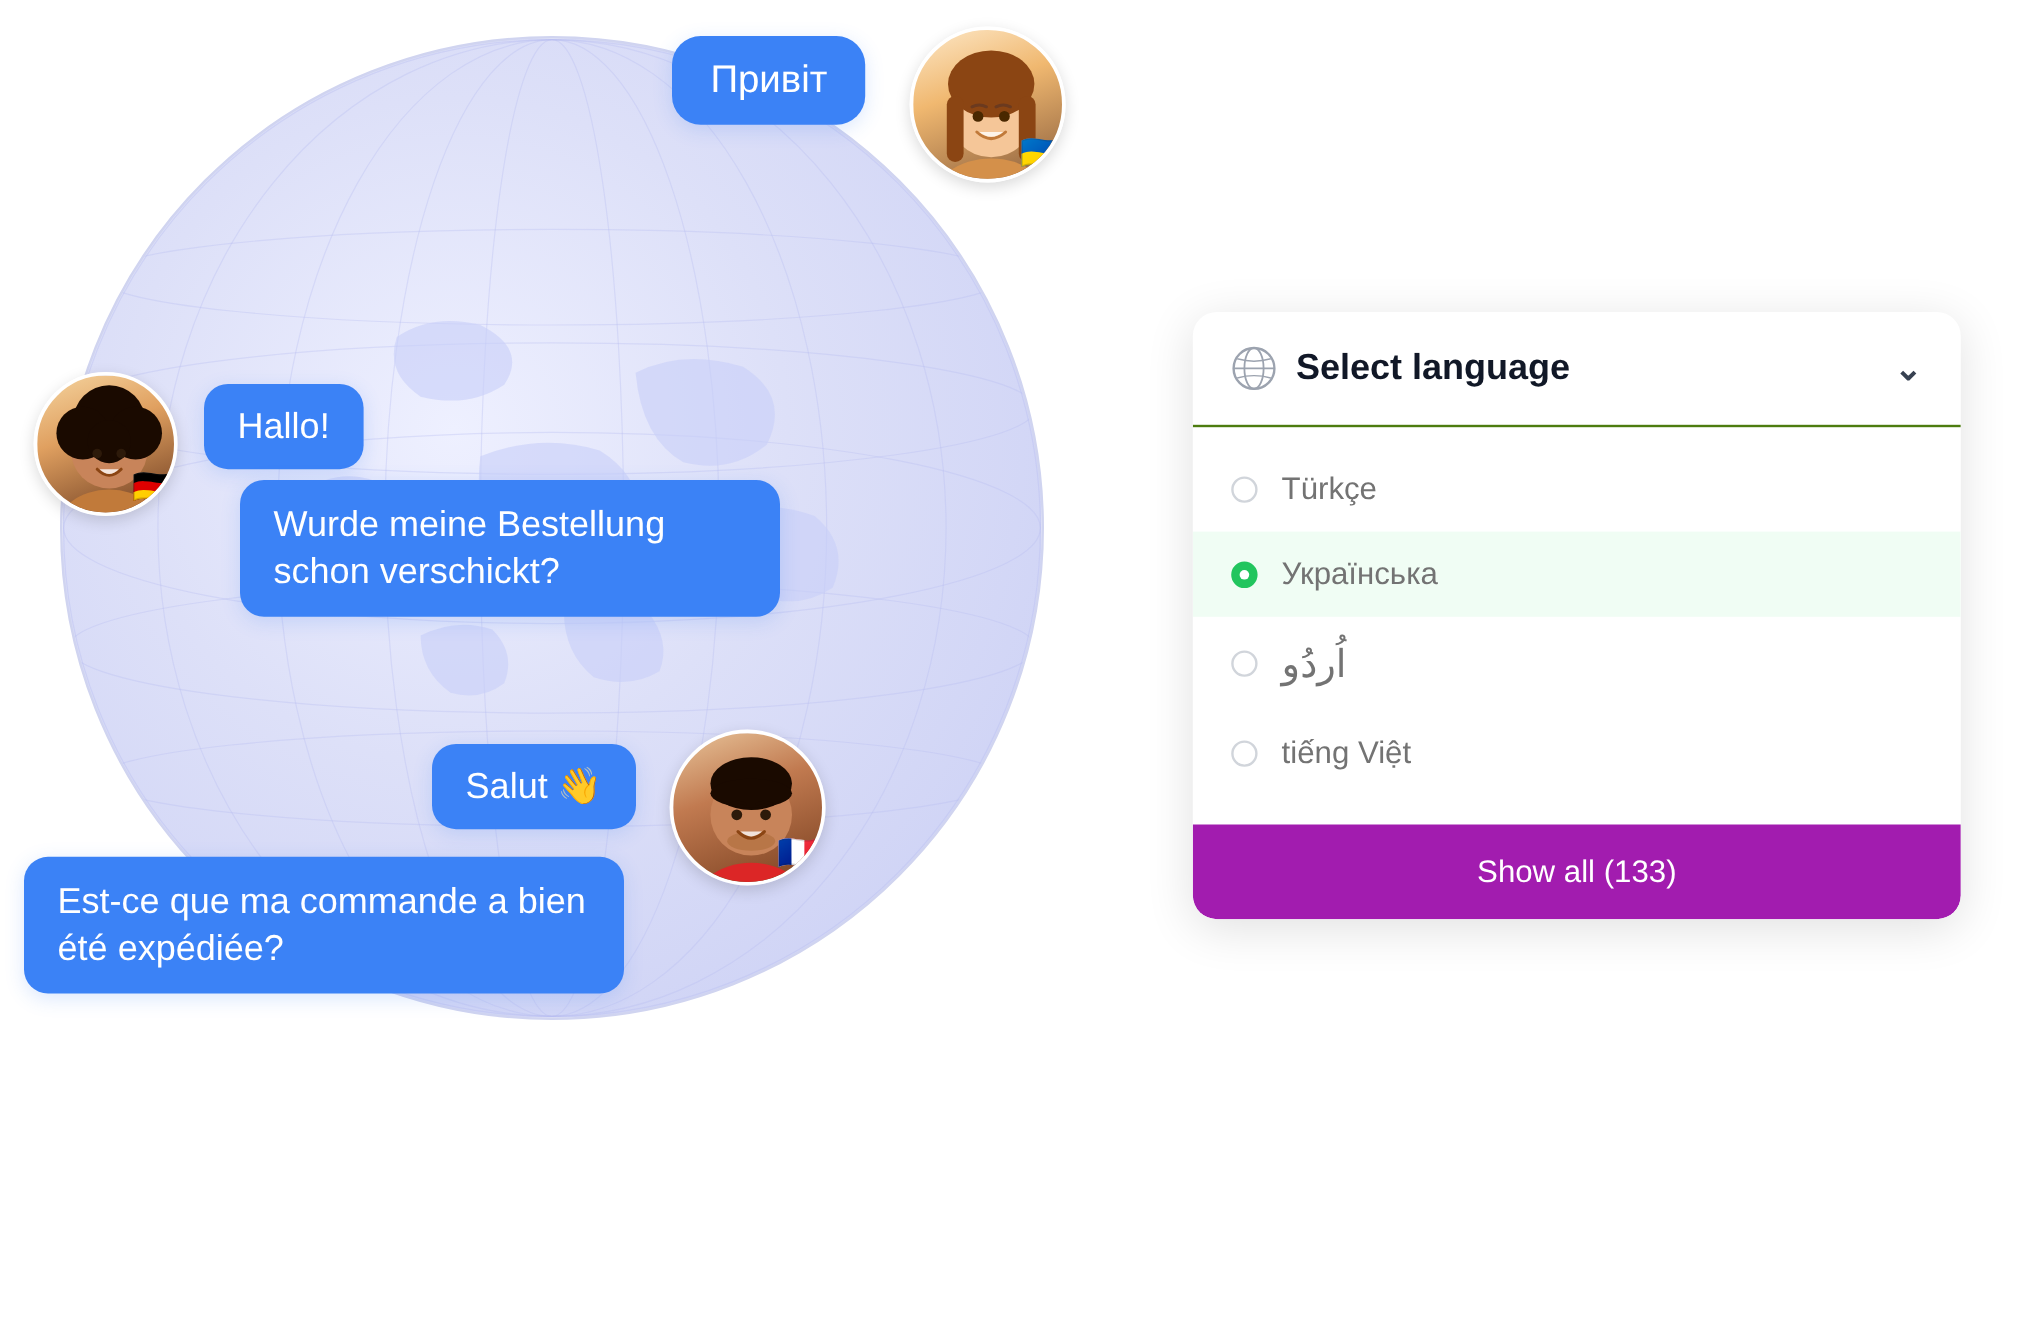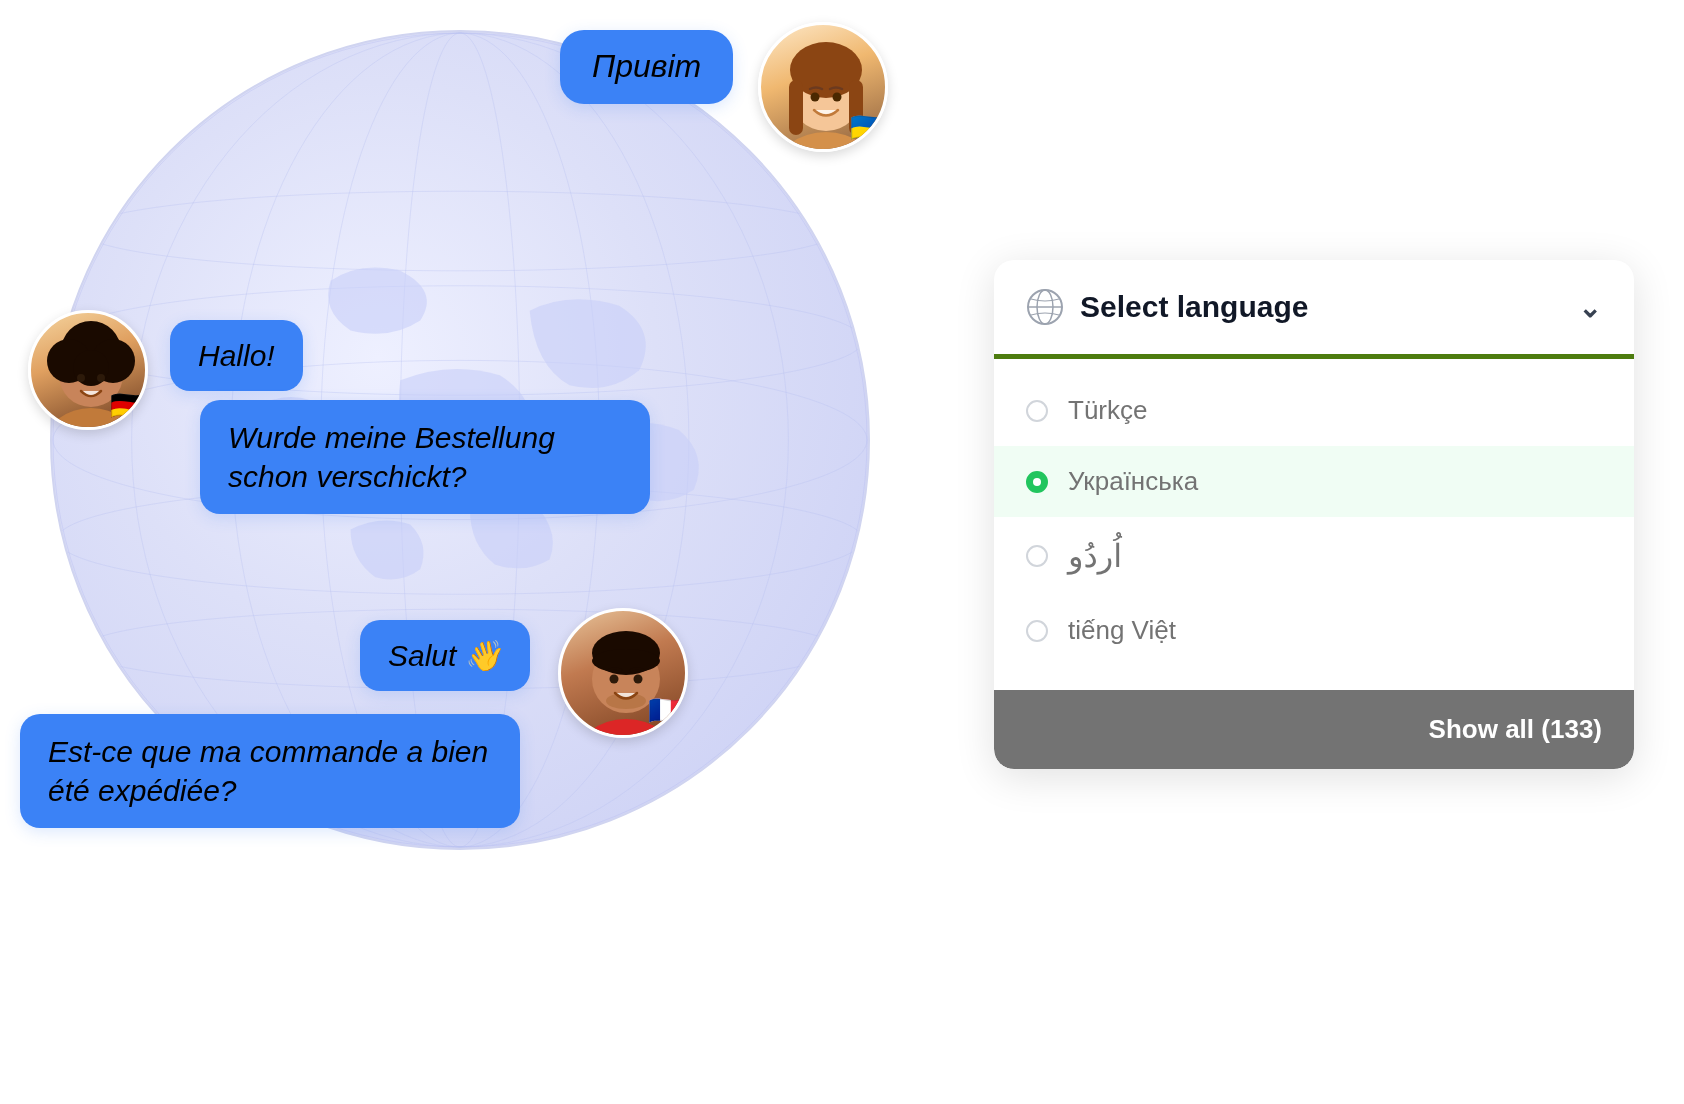--- a/index.html
+++ b/index.html
@@ -39,29 +39,28 @@
       width: 100%;
       height: 100%;
       border-radius: 50%;
       overflow: hidden;
     }
 
     
     .bubble {
       position: absolute;
       background: #3b82f6;
-      color: #000000;
+      color: #ffffff;
       border-radius: 20px;
       padding: 18px 28px;
       font-size: 28px;
       font-weight: 500;
       line-height: 1.3;
       max-width: 500px;
       box-shadow: 0 4px 16px rgba(59,130,246,0.18);
-      font-style: italic;
     }
 
     .bubble-privet {
       top: 30px;
       left: 560px;
       font-size: 32px;
       padding: 16px 32px;
       border-radius: 24px;
     }
 
@@ -127,21 +126,21 @@
       background: #ffffff;
       border-radius: 20px;
       box-shadow: 0 8px 40px rgba(0,0,0,0.12);
       overflow: hidden;
     }
 
     .language-header {
       display: flex;
       align-items: center;
       padding: 28px 32px;
-      border-bottom: 5px solid #4d7c0f;
+      border-bottom: 2px solid #4d7c0f;
       cursor: pointer;
     }
 
     .globe-icon {
       width: 38px;
       height: 38px;
       margin-right: 16px;
       color: #9ca3af;
     }
 
@@ -202,27 +201,27 @@
       background: #fff;
     }
 
     .language-name {
       font-size: 26px;
       color: #737373;
       font-weight: 400;
     }
 
     .show-all-btn {
-      background: #737373;
+      background: #a21caf;
       color: #ffffff;
       padding: 24px 32px;
       font-size: 26px;
-      font-weight: 700;
+      font-weight: 400;
       cursor: pointer;
-      text-align: right;
+      text-align: center;
       border-radius: 0 0 20px 20px;
       margin-top: 8px;
     }
 
   </style>
 </head>
 <body>
 
 <div class="scene">
 

